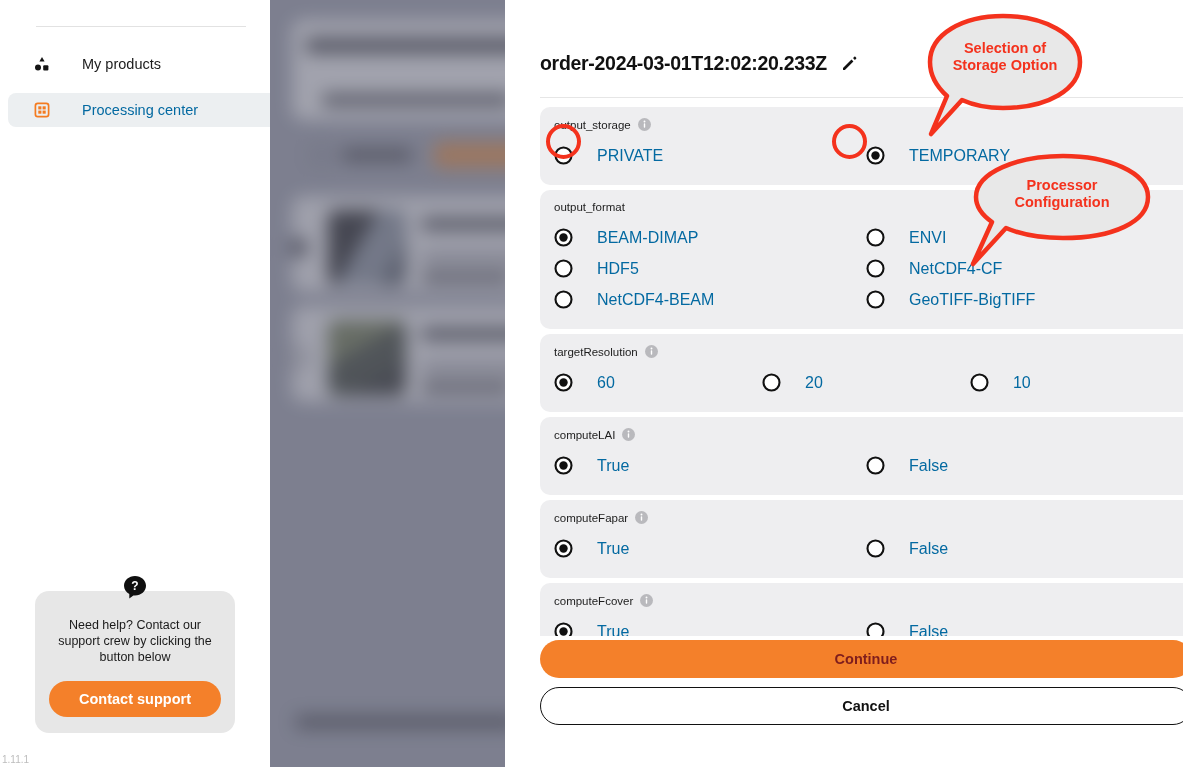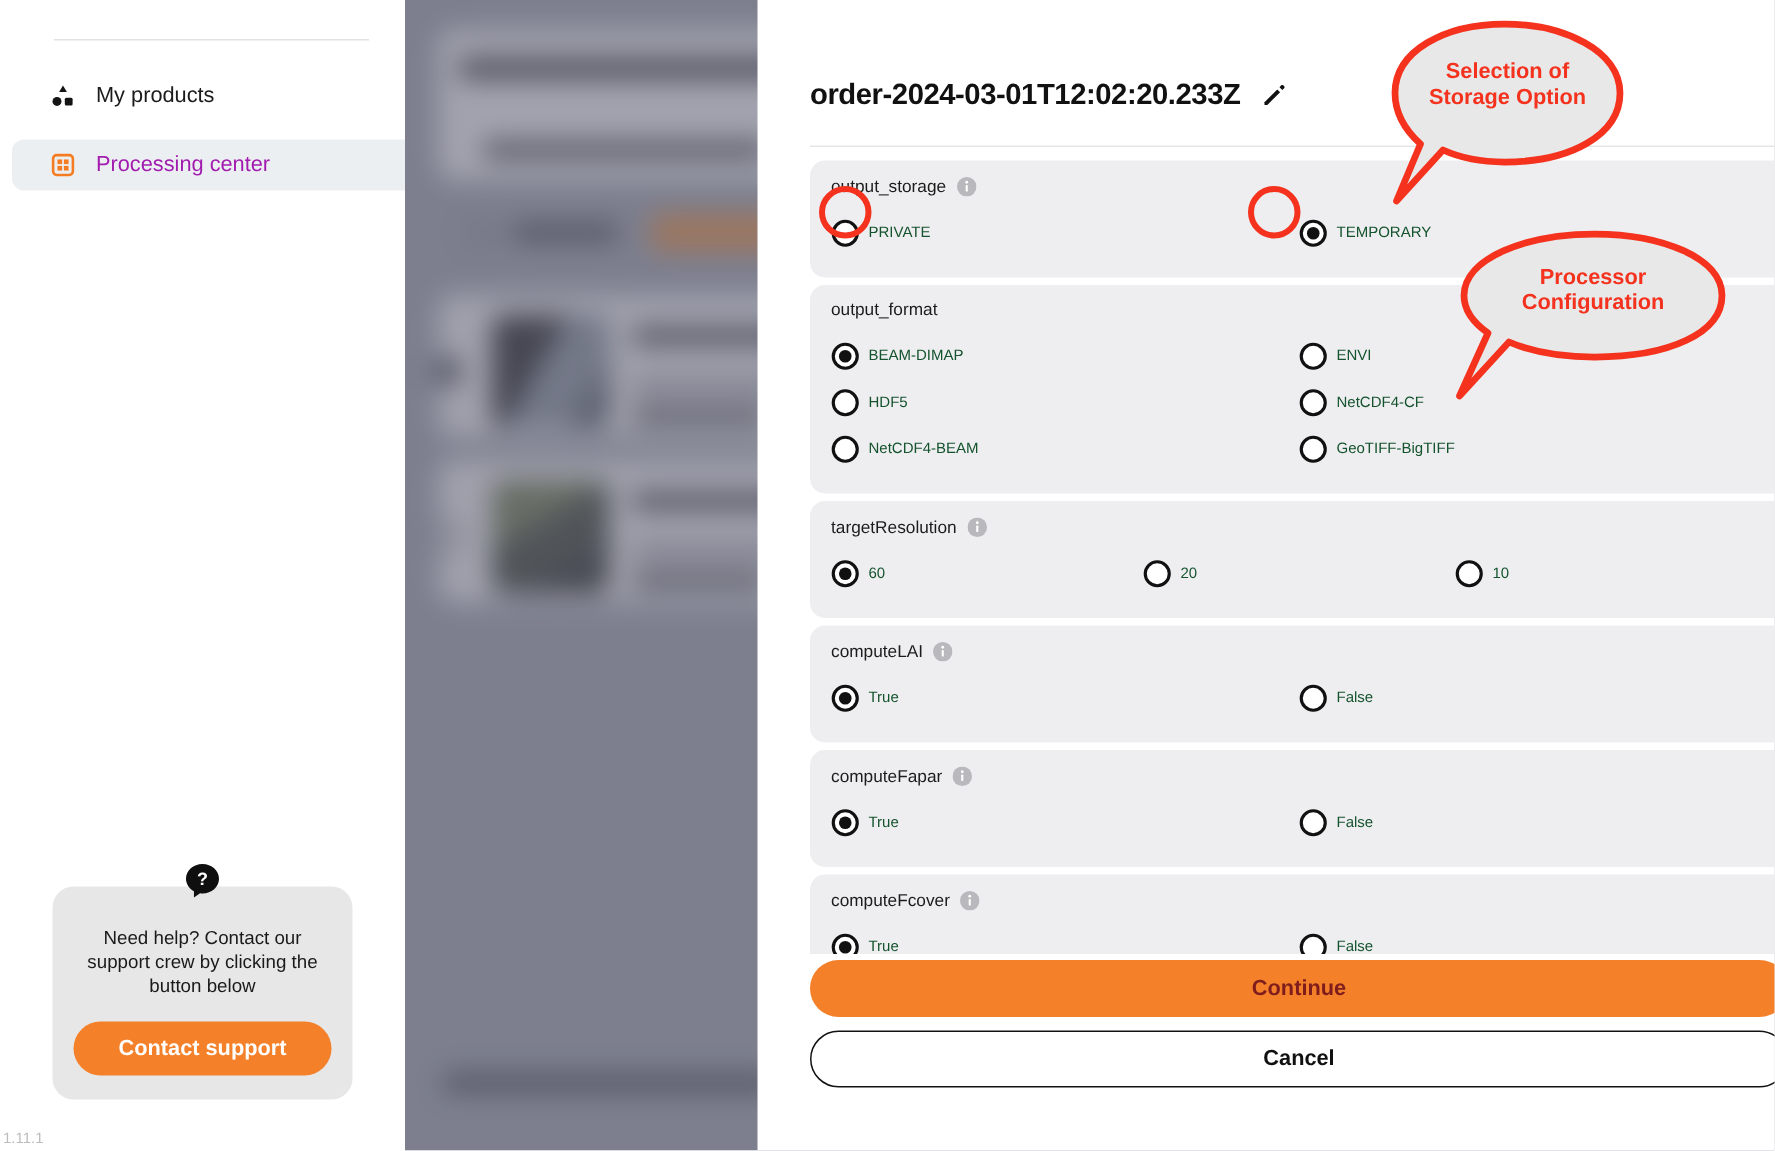--- a/index.html
+++ b/index.html
@@ -27,27 +27,27 @@
     width: 9px; height: 9px;
   }
   .ws-logo i.d1 { left: 0px;  top: 9px; }
   .ws-logo i.d2 { left: 8px;  top: 0px; }
   .ws-logo i.d3 { left: 15px; top: 9px; }
   .ws-title { font-size: 24px; font-weight: 700; color: #111; letter-spacing: -.2px; }
   .ws-divider { height: 1px; background: #e2e2e2; margin: 26px 24px 0 36px; }
 
   .nav { margin-top: 20px; }
   .nav-item {
-    display: flex; align-items: center; gap: 14px;
+    display: flex; align-items: center; gap: 32px;
     height: 34px; margin: 0 0 0 8px; padding-left: 26px;
     border-radius: 8px 0 0 8px; cursor: pointer;
     font-size: 14.5px; color: #1b1b1b;
   }
   .nav-item + .nav-item { margin-top: 12px; }
-  .nav-item.active { background: #eceff1; color: #a21caf; font-weight: 500; }
+  .nav-item.active { background: #eceff1; color: #0369a1; font-weight: 500; }
   .nav-ico { width: 16px; height: 16px; flex: none; display: block; }
 
   .support-wrap { margin-top: auto; padding: 0 35px 34px 35px; position: relative; }
   .support-card {
     background: #e7e7e7; border-radius: 14px;
     padding: 26px 14px 16px; text-align: center; position: relative;
   }
   .support-q {
     position: absolute; top: -16px; left: 50%; transform: translateX(-50%);
     width: 24px; height: 24px;
@@ -123,22 +123,22 @@
   .field {
     background: #eeeef0; border-radius: 10px; padding: 11px 14px 14px;
     margin-bottom: 5px;
   }
   .field-label-row { display: flex; align-items: center; gap: 7px; margin-bottom: 9px; }
   .field-label { font-size: 11.5px; color: #1c1c1c; }
   .info-ico { width: 13px; height: 13px; display: block; flex: none; cursor: pointer; }
 
   .opts { display: flex; flex-wrap: wrap; }
   .opt {
-    display: flex; align-items: center; gap: 6px;
-    font-size: 10px; color: #14532d; cursor: pointer;
+    display: flex; align-items: center; gap: 24px;
+    font-size: 16px; color: #0369a1; cursor: pointer;
     height: 31px;
   }
   .opts.cols2 .opt { width: 50%; }
   .opts.cols3 .opt { width: 33.3333%; }
   .radio { width: 19px; height: 19px; flex: none; display: block; }
 
   .dlg-foot { padding: 4px 0 26px; }
   .btn {
     display: block; width: 100%; height: 38px; border-radius: 20px;
     font-size: 14.5px; font-weight: 700; cursor: pointer;

